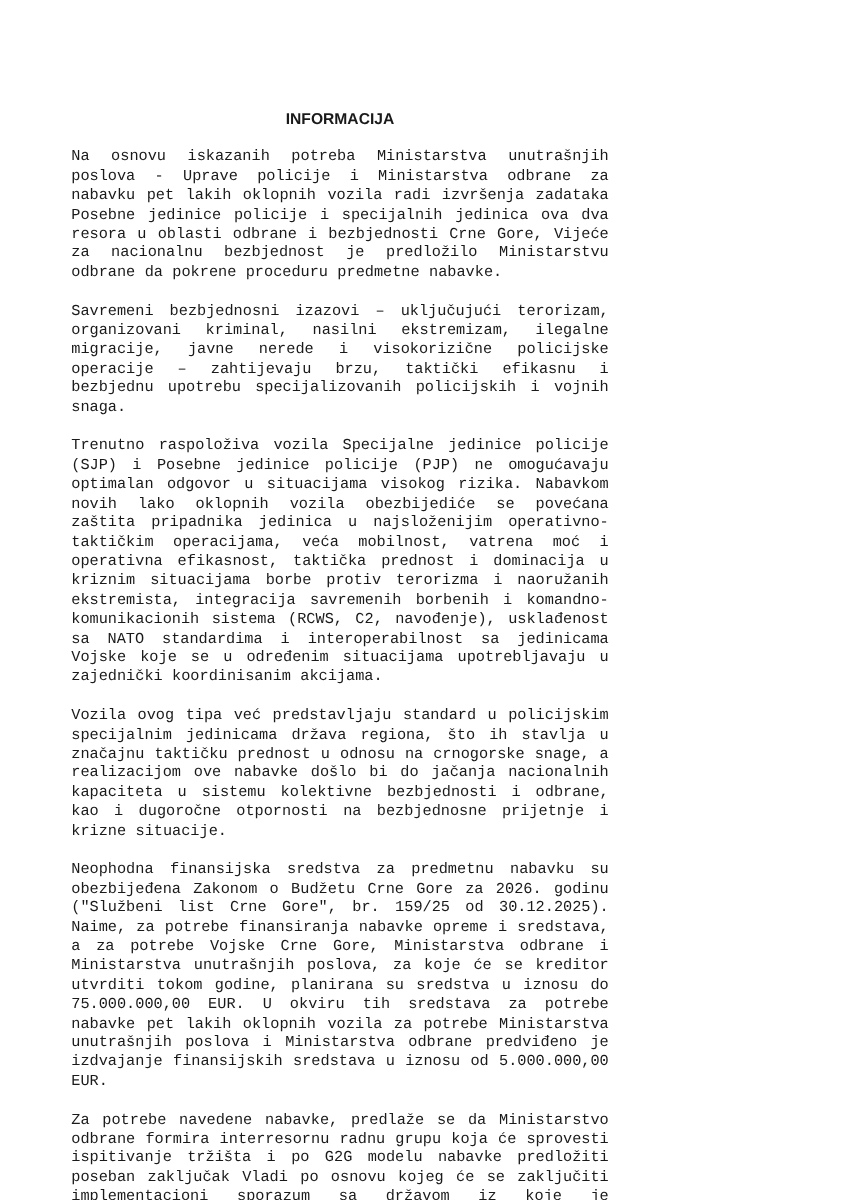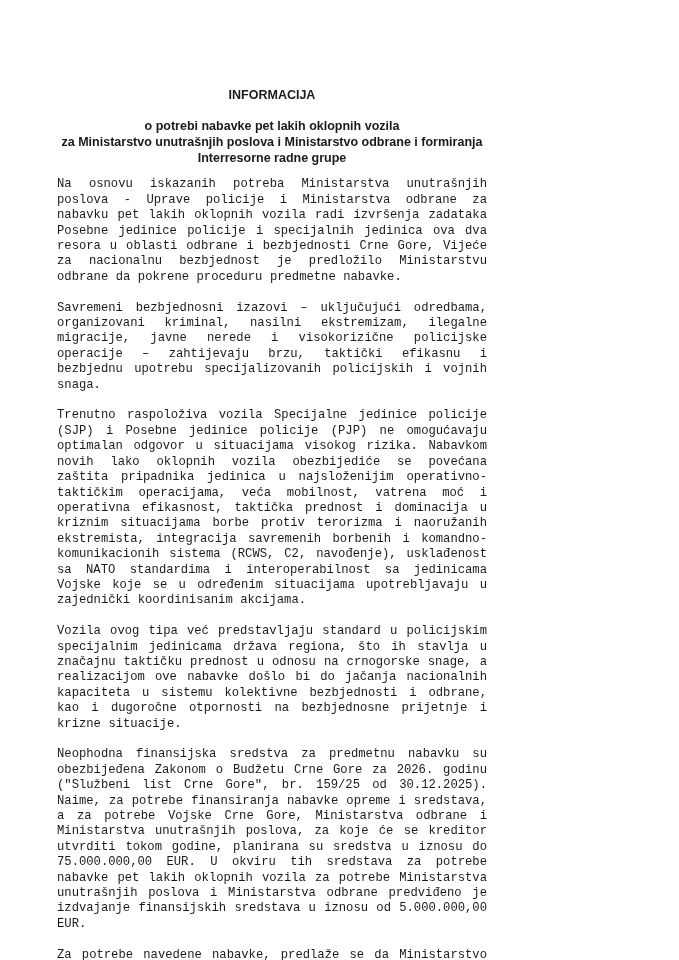--- a/index.html
+++ b/index.html
@@ -44,28 +44,24 @@
     font-family: Liberation Mono, monospace;
   }
 </style>
 </head>
 <body>
 
 <div class="page">
 
   <h1 class="doc-title">INFORMACIJA</h1>
 
-  <div class="doc-subtitle">
-    <span class="sub-line">o potrebi nabavke pet lakih oklopnih vozila</span>
-    <span class="sub-line">za Ministarstvo unutrašnjih poslova i Ministarstvo odbrane i formiranja Interresorne radne grupe</span>
-  </div>
 
   <div class="body-text">
     <p>Na osnovu iskazanih potreba Ministarstva unutrašnjih poslova - Uprave policije i Ministarstva odbrane za nabavku pet lakih oklopnih vozila radi izvršenja zadataka Posebne jedinice policije i specijalnih jedinica ova dva resora u oblasti odbrane i bezbjednosti Crne Gore, Vijeće za nacionalnu bezbjednost je predložilo Ministarstvu odbrane da pokrene proceduru predmetne nabavke.</p>
-    <p>Savremeni bezbjednosni izazovi – uključujući odredbama, organizovani kriminal, nasilni ekstremizam, ilegalne migracije, javne nerede i visokorizične policijske operacije – zahtijevaju brzu, taktički efikasnu i bezbjednu upotrebu specijalizovanih policijskih i vojnih snaga.</p>
+    <p>Savremeni bezbjednosni izazovi – uključujući terorizam, organizovani kriminal, nasilni ekstremizam, ilegalne migracije, javne nerede i visokorizične policijske operacije – zahtijevaju brzu, taktički efikasnu i bezbjednu upotrebu specijalizovanih policijskih i vojnih snaga.</p>
     <p>Trenutno raspoloživa vozila Specijalne jedinice policije (SJP) i Posebne jedinice policije (PJP) ne omogućavaju optimalan odgovor u situacijama visokog rizika. Nabavkom novih lako oklopnih vozila obezbijediće se povećana zaštita pripadnika jedinica u najsloženijim operativno-taktičkim operacijama, veća mobilnost, vatrena moć i operativna efikasnost, taktička prednost i dominacija u kriznim situacijama borbe protiv terorizma i naoružanih ekstremista, integracija savremenih borbenih i komandno-komunikacionih sistema (RCWS, C2, navođenje), usklađenost sa NATO standardima i interoperabilnost sa jedinicama Vojske koje se u određenim situacijama upotrebljavaju u zajednički koordinisanim akcijama.</p>
     <p>Vozila ovog tipa već predstavljaju standard u policijskim specijalnim jedinicama država regiona, što ih stavlja u značajnu taktičku prednost u odnosu na crnogorske snage, a realizacijom ove nabavke došlo bi do jačanja nacionalnih kapaciteta u sistemu kolektivne bezbjednosti i odbrane, kao i dugoročne otpornosti na bezbjednosne prijetnje i krizne situacije.</p>
     <p>Neophodna finansijska sredstva za predmetnu nabavku su obezbijeđena Zakonom o Budžetu Crne Gore za 2026. godinu ("Službeni list Crne Gore", br. 159/25 od 30.12.2025). Naime, za potrebe finansiranja nabavke opreme i sredstava, a za potrebe Vojske Crne Gore, Ministarstva odbrane i Ministarstva unutrašnjih poslova, za koje će se kreditor utvrditi tokom godine, planirana su sredstva u iznosu do 75.000.000,00 EUR. U okviru tih sredstava za potrebe nabavke pet lakih oklopnih vozila za potrebe Ministarstva unutrašnjih poslova i Ministarstva odbrane predviđeno je izdvajanje finansijskih sredstava u iznosu od 5.000.000,00 EUR.</p>
     <p>Za potrebe navedene nabavke, predlaže se da Ministarstvo odbrane formira interresornu radnu grupu koja će sprovesti ispitivanje tržišta i po G2G modelu nabavke predložiti poseban zaključak Vladi po osnovu kojeg će se zaključiti implementacioni sporazum sa državom iz koje je najpovoljniji dobavljač. U sastav interresorne radne grupe bi bili uključeni relevantni predstavnici Ministarstva odbrane i Ministarstva unutrašnjih poslova – Uprave policije, kao i ostalih organa, po potrebi. Isplata naknada članovima bi bila izvršena jednokratno, po završenom poslu, u skladu sa odgovarajućim odredbama Odluke o kriterijumima za utvrđivanje visine naknade za rad člana radnog tijela ili drugog oblika rada („Sl. list CG“, br. 026/12, 034/12, 027/13 i 078/22).</p>
     <p>Na predmetnu informaciju Ministarstvo finansija je dalo saglasnost dopisom broj 01-07-810/26-3963/2 od 16.02.2026. godine.</p>
   </div>
 
 </div>
 
 </body></html>

